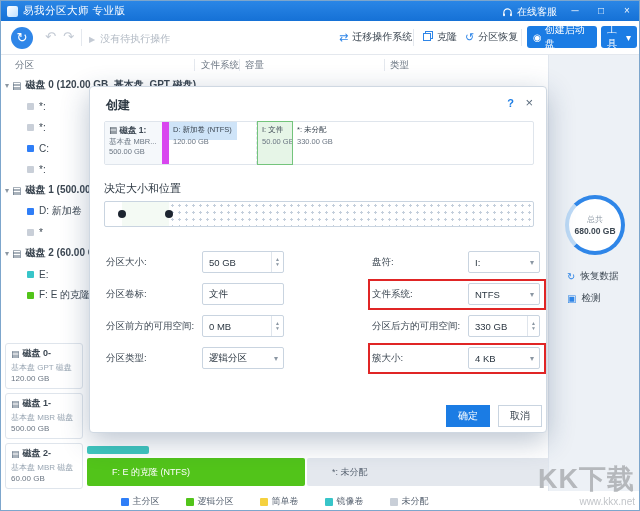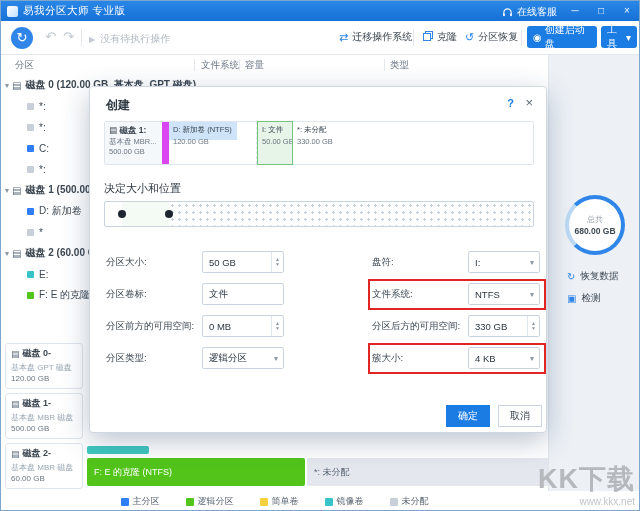--- a/index.html
+++ b/index.html
@@ -34,21 +34,21 @@
   .disk-ic{font-size:10px;color:#5a6b7d;margin-right:4px}
   .sq{width:7px;height:7px;border-radius:1px;margin-right:5px;flex:0 0 auto}
   
   .card{position:absolute;left:4px;width:78px;height:46px;background:#fff;border:1px solid #dfe5ec;border-radius:3px;padding:3px 5px;font-size:8px;color:#6b7683;cursor:pointer}
   .card .nm{font-size:9px;font-weight:bold;color:#3c4752;display:flex;align-items:center;gap:3px}
   .card .nm .disk-ic{margin-right:0;font-size:9px}
   .card .sub{color:#9aa7b4;margin-top:2px}
   .card .sz{margin-top:1px}
   
   .sliver{position:absolute;left:86px;top:445px;width:62px;height:8px;border-radius:2px;background:#3fc7bf}
-  .strip-seg{position:absolute;top:457px;height:28px;border-radius:2px;font-size:9px;line-height:28px;padding-left:7px;white-space:nowrap;overflow:hidden;cursor:pointer}
+  .strip-seg{position:absolute;top:457px;height:28px;border-radius:2px;font-size:9px;line-height:28px;padding-left:25px;white-space:nowrap;overflow:hidden;cursor:pointer}
   
   .sidebar{position:absolute;left:547px;top:54px;width:93px;height:436px;background:#edf1f6;border-left:1px solid #e0e6ee}
   .circle{position:absolute;left:16px;top:140px;width:60px;height:60px;border-radius:50%;border:4px solid #2f86e8;border-left-color:#bcd9f5;display:flex;flex-direction:column;align-items:center;justify-content:center;background:#fff}
   .circle .t1{font-size:8px;color:#8b97a3}
   .circle .t2{font-size:8.5px;font-weight:bold;color:#3c4752;margin-top:1px}
   .side-act{position:absolute;left:18px;display:flex;align-items:center;gap:5px;font-size:9.5px;color:#3c4752;cursor:pointer}
   .side-act .ic{color:#2f86e8;font-size:10px}
   
   .legend{position:absolute;left:0;top:490px;width:547px;height:21px;display:flex;align-items:center;justify-content:center;gap:26px;background:#fff}
   .lg-item{display:flex;align-items:center;gap:4px;font-size:9px;color:#5a6573}

